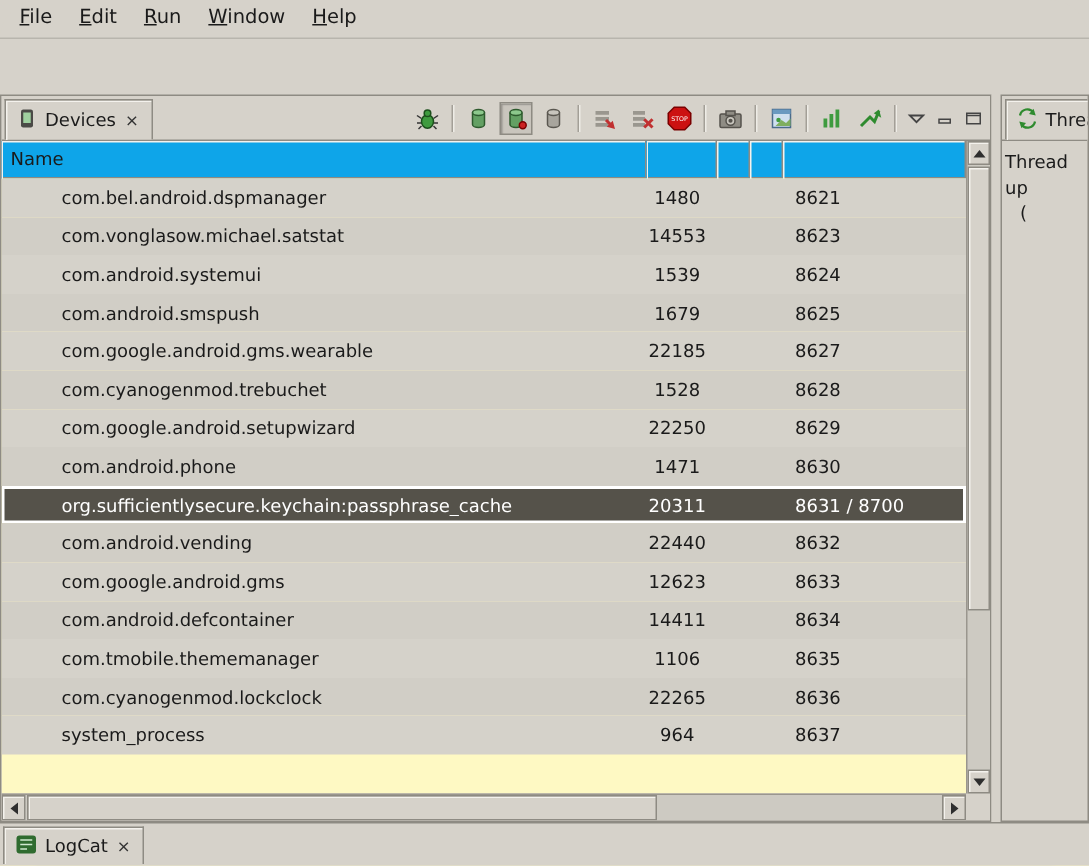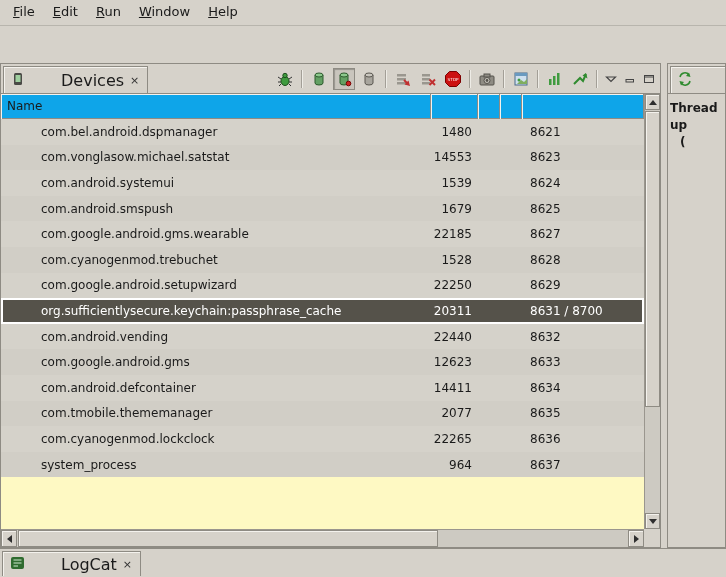--- a/index.html
+++ b/index.html
@@ -19,21 +19,21 @@
 
   
   .main { position:absolute; top:63px; left:0; right:0; bottom:29px; }
   .devices-panel { position:absolute; left:0; top:0; width:661px; height:100%; border:1px solid #8e8b83; background:#d6d2ca; overflow:hidden; }
   .sash { position:absolute; left:661px; top:0; width:6px; height:100%; background:#d6d2ca; cursor:col-resize; }
   .threads-panel { position:absolute; left:667px; top:0; right:0; height:100%; border:1px solid #8e8b83; background:#d6d2ca; overflow:hidden; }
 
   
   .view-header { position:relative; height:30px; border-bottom:1px solid #8e8b83; background:#d6d2ca; }
   .tab { position:absolute; left:2px; top:2px; bottom:0; display:flex; align-items:center; gap:5px; padding:0 7px; background:#d6d2ca; border:1px solid #8e8b83; border-bottom:none; box-shadow:inset 1px 1px 0 #f4f2ed; white-space:nowrap; }
-  .tab .tab-label { font-size:16px;margin-left:31px; }
+  .tab .tab-label { font-size:12px; }
   .tab .close { font-size:11px; color:#333; padding:0 1px; cursor:pointer; }
 
   
   .view-toolbar { position:absolute; right:3px; top:3px; height:24px; display:flex; align-items:center; gap:3px; }
   .ticon { width:22px; height:22px; display:flex; align-items:center; justify-content:center; border:1px solid transparent; cursor:pointer; }
   .ticon.pressed { background:#c9c5bd; border:1px solid #8e8b83; box-shadow:inset 1px 1px 1px rgba(0,0,0,.25); }
   .ticon.small { width:16px; }
   .tsep { width:2px; height:18px; border-left:1px solid #a39f97; border-right:1px solid #eeece6; margin:0 2px; }
 
   
@@ -44,40 +44,40 @@
   .th-c1   { width:22px; }
   .th-c2   { width:22px; }
   .th-port { flex:1; }
 
   .tbody { position:absolute; top:55px; left:0; width:643px; bottom:18px; background:#fef9c3; overflow:hidden; }
   .row { height:25.6px; display:flex; align-items:center; cursor:default; }
   .row:nth-child(odd)  { background:#d5d2ca; }
   .row:nth-child(even) { background:#d1cec6; }
   .cell { font-size:12px; white-space:nowrap; overflow:hidden; }
   .cell-name { width:430px; padding-left:40px; }
-  .cell-pid  { width:47px; text-align:right; padding-right:6px; }
+  .cell-pid  { width:47px; text-align:center; padding-right:6px; }
   .cell-c1 { width:22px; } .cell-c2 { width:22px; }
   .cell-port { flex:1; padding-left:8px; }
   .row.selected { background:#55524a !important; color:#ffffff; box-shadow:inset 0 0 0 2px #ffffff; }
 
   
   .vscroll { position:absolute; top:30px; right:0; bottom:18px; width:16px; background:#cdcac2; border-left:1px solid #9a968e; }
   .hscroll { position:absolute; left:0; bottom:0; width:643px; height:18px; background:#cdcac2; border-top:1px solid #9a968e; }
   .sb-btn { position:absolute; width:15px; height:16px; background:#d6d2ca; border:1px solid #8e8b83; box-shadow:inset 1px 1px 0 #f4f2ed; display:flex; align-items:center; justify-content:center; cursor:pointer; }
   .vscroll .up { top:0; left:0; } .vscroll .down { bottom:0; left:0; }
   .hscroll .left { left:0; top:0; height:17px; width:16px; } .hscroll .right { right:0; top:0; height:17px; width:16px; }
   .vthumb { position:absolute; left:0; top:17px; width:15px; height:68%; background:#d6d2ca; border:1px solid #8e8b83; box-shadow:inset 1px 1px 0 #f4f2ed; cursor:grab; }
   .hthumb { position:absolute; left:17px; top:0; width:420px; height:17px; background:#d6d2ca; border:1px solid #8e8b83; box-shadow:inset 1px 1px 0 #f4f2ed; cursor:grab; }
   .tri-up    { width:0; height:0; border-left:4px solid transparent; border-right:4px solid transparent; border-bottom:5px solid #2e2e2e; }
   .tri-down  { width:0; height:0; border-left:4px solid transparent; border-right:4px solid transparent; border-top:5px solid #2e2e2e; }
   .tri-left  { width:0; height:0; border-top:4px solid transparent; border-bottom:4px solid transparent; border-right:5px solid #2e2e2e; }
   .tri-right { width:0; height:0; border-top:4px solid transparent; border-bottom:4px solid transparent; border-left:5px solid #2e2e2e; }
 
   
-  .threads-content { padding:6px 2px; font-size:12px; line-height:17px;font-weight:bold; }
+  .threads-content { padding:6px 2px; font-size:12px; line-height:17px; }
   .threads-line2 { padding-left:10px; }
 
   
   .bottom-bar { position:absolute; left:0; right:0; bottom:0; height:29px; background:#d6d2ca; border-top:1px solid #8e8b83; }
   .bottom-bar .tab { top:2px; bottom:1px; }
 </style>
 </head>
 <body>
 
 <div class="window">
@@ -291,20 +291,27 @@
           </div>
 
           <div class="row">
             <div class="cell cell-name">com.google.android.setupwizard</div>
             <div class="cell cell-pid">22250</div>
             <div class="cell cell-c1"></div>
             <div class="cell cell-c2"></div>
             <div class="cell cell-port">8629</div>
           </div>
 
+          <div class="row">
+            <div class="cell cell-name">com.android.phone</div>
+            <div class="cell cell-pid">1471</div>
+            <div class="cell cell-c1"></div>
+            <div class="cell cell-c2"></div>
+            <div class="cell cell-port">8630</div>
+          </div>
 
           <div class="row selected">
             <div class="cell cell-name">org.sufficientlysecure.keychain:passphrase_cache</div>
             <div class="cell cell-pid">20311</div>
             <div class="cell cell-c1"></div>
             <div class="cell cell-c2"></div>
             <div class="cell cell-port">8631 / 8700</div>
           </div>
 
           <div class="row">
@@ -326,21 +333,21 @@
           <div class="row">
             <div class="cell cell-name">com.android.defcontainer</div>
             <div class="cell cell-pid">14411</div>
             <div class="cell cell-c1"></div>
             <div class="cell cell-c2"></div>
             <div class="cell cell-port">8634</div>
           </div>
 
           <div class="row">
             <div class="cell cell-name">com.tmobile.thememanager</div>
-            <div class="cell cell-pid">2077</div>
+            <div class="cell cell-pid">1106</div>
             <div class="cell cell-c1"></div>
             <div class="cell cell-c2"></div>
             <div class="cell cell-port">8635</div>
           </div>
 
           <div class="row">
             <div class="cell cell-name">com.cyanogenmod.lockclock</div>
             <div class="cell cell-pid">22265</div>
             <div class="cell cell-c1"></div>
             <div class="cell cell-c2"></div>

